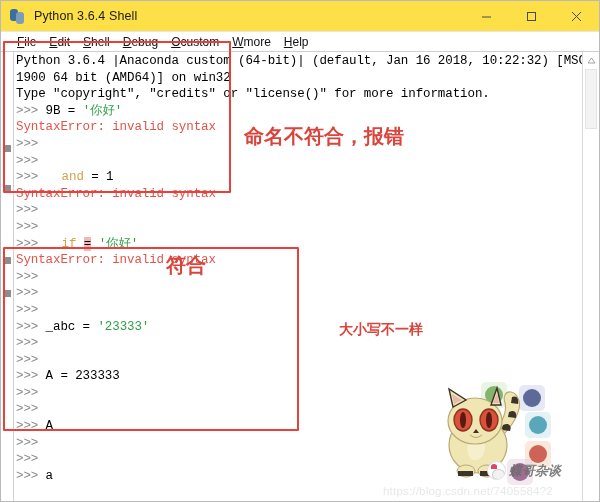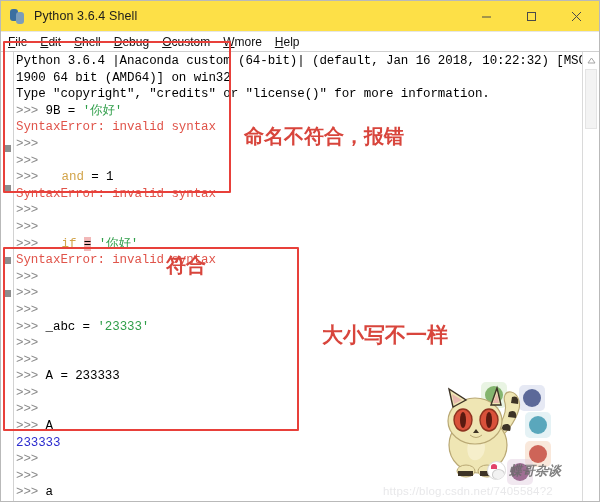--- a/index.html
+++ b/index.html
@@ -60,21 +60,21 @@
     color: #4a4a4a;
   }
   .win-btn svg { display: block; }
 
   
   .menubar {
     height: 20px;
     background: #ffffff;
     display: flex;
     align-items: center;
-    padding-left: 7px;
+    padding-left: 16px;
     border-bottom: 1px solid #cfcfcf;
   }
   .menu-item {
     font-size: 12px;
     color: #111111;
     padding: 0 8px 0 0;
     margin-right: 5px;
     white-space: nowrap;
     line-height: 18px;
   }
@@ -161,21 +161,21 @@
   
   .annot {
     position: absolute;
     color: #d8453c;
     font-family: "DejaVu Sans", "Liberation Sans", sans-serif;
     font-weight: bold;
     white-space: nowrap;
   }
   #annot-1 { left: 243px; top: 122px; font-size: 20px; }
   #annot-2 { left: 165px; top: 251px; font-size: 20px; }
-  #annot-3 { left: 321px; top: 320px; font-size: 21px; }
+  #annot-3 { left: 338px; top: 320px; font-size: 14px; }
 
   
   .pokemon {
     position: absolute;
     left: 432px; top: 378px;
     width: 150px; height: 108px;
     pointer-events: none;
   }
 
   
@@ -304,21 +304,20 @@
       <div class="line"><span class="prompt">&gt;&gt;&gt;</span></div>
 
       <div class="line"><span class="prompt">&gt;&gt;&gt; </span><span>_abc = </span><span class="str">'23333'</span></div>
       <div class="line"><span class="prompt">&gt;&gt;&gt;</span></div>
       <div class="line"><span class="prompt">&gt;&gt;&gt;</span></div>
 
       <div class="line"><span class="prompt">&gt;&gt;&gt; </span><span>A = 233333</span></div>
       <div class="line"><span class="prompt">&gt;&gt;&gt;</span></div>
       <div class="line"><span class="prompt">&gt;&gt;&gt;</span></div>
       <div class="line"><span class="prompt">&gt;&gt;&gt; </span><span>A</span></div>
-      <div class="line out">233333</div>
       <div class="line"><span class="prompt">&gt;&gt;&gt;</span></div>
       <div class="line"><span class="prompt">&gt;&gt;&gt;</span></div>
 
       <div class="line"><span class="prompt">&gt;&gt;&gt; </span><span>a</span></div>
 
     </div>
 
     <div class="scrollbar">
       <div class="sb-arrow">
         <svg width="9" height="7" viewBox="0 0 9 7">

